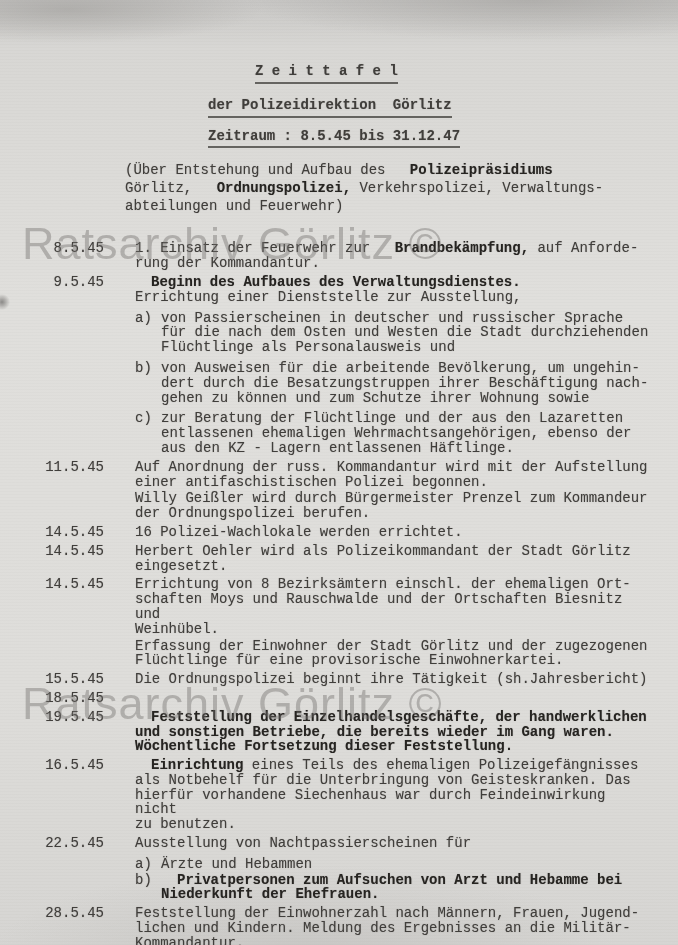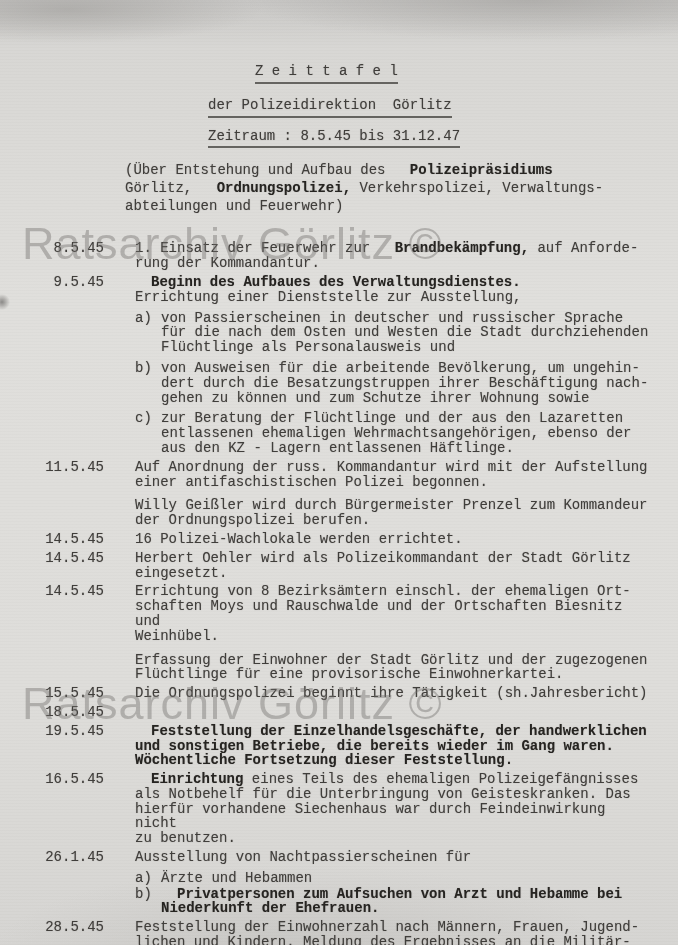--- a/index.html
+++ b/index.html
@@ -18,30 +18,30 @@
     color:#403e3b;
     text-shadow:0 0 1px rgba(64,61,58,0.38);
     padding-top:64px;
   }
   b { font-weight:bold; color:#262421;margin-left:16px; }
   
   .title-wrap  { margin-left:255px; }
   .sub-wrap    { margin-left:208px; margin-top:14px; }
   .period-wrap { margin-left:208px; margin-top:11px; }
   .u { white-space:pre; display:inline-block; padding-bottom:3px;
-       border-bottom:2px solid rgba(62,60,56,0.75); }
+       border-bottom:2px solid rgba(62,60,56,0.75);font-weight:bold; }
   .scope { margin-left:125px; margin-top:13px; white-space:pre-line;
            line-height:18px; max-width:480px; }
   
   .entries { margin-top:26px; padding-left:45px; padding-right:20px; }
   .entry { display:grid; grid-template-columns:90px 1fr; margin-bottom:4px; }
   .edate { width:59px; text-align:right; }
   .ebody { max-width:515px; }
   .ebody p { white-space:pre-line; }
-  .ebody p + p { margin-top:9px; }
+  .ebody p + p { margin-top:2px; }
   .subitem { display:grid; grid-template-columns:26px 1fr; margin-top:6px; }
   .subitem.tight { margin-top:1px; }
   .si-text { white-space:pre-line; }
   
   .watermark {
     position:absolute; left:22px; white-space:nowrap;
     font-family:"Liberation Sans","DejaVu Sans",sans-serif;
     font-size:45px; font-weight:400; letter-spacing:1px;
     color:rgba(112,110,107,0.42); text-shadow:none;
     pointer-events:none;
@@ -164,21 +164,21 @@
       <div class="edate">16.5.45</div>
       <div class="ebody">
         <p><b>Einrichtung</b> eines Teils des ehemaligen Polizeigefängnisses
 als Notbehelf für die Unterbringung von Geisteskranken. Das
 hierfür vorhandene Siechenhaus war durch Feindeinwirkung nicht
 zu benutzen.</p>
       </div>
     </section>
 
     <section class="entry">
-      <div class="edate">26.1.45</div>
+      <div class="edate">22.5.45</div>
       <div class="ebody">
         <p>Ausstellung von Nachtpassierscheinen für</p>
         <div class="subitem">
           <span class="si-label">a)</span>
           <p class="si-text">Ärzte und Hebammen</p>
         </div>
         <div class="subitem tight">
           <span class="si-label">b)</span>
           <p class="si-text"><b>Privatpersonen zum Aufsuchen von Arzt und Hebamme bei
 Niederkunft der Ehefrauen.</b></p>

